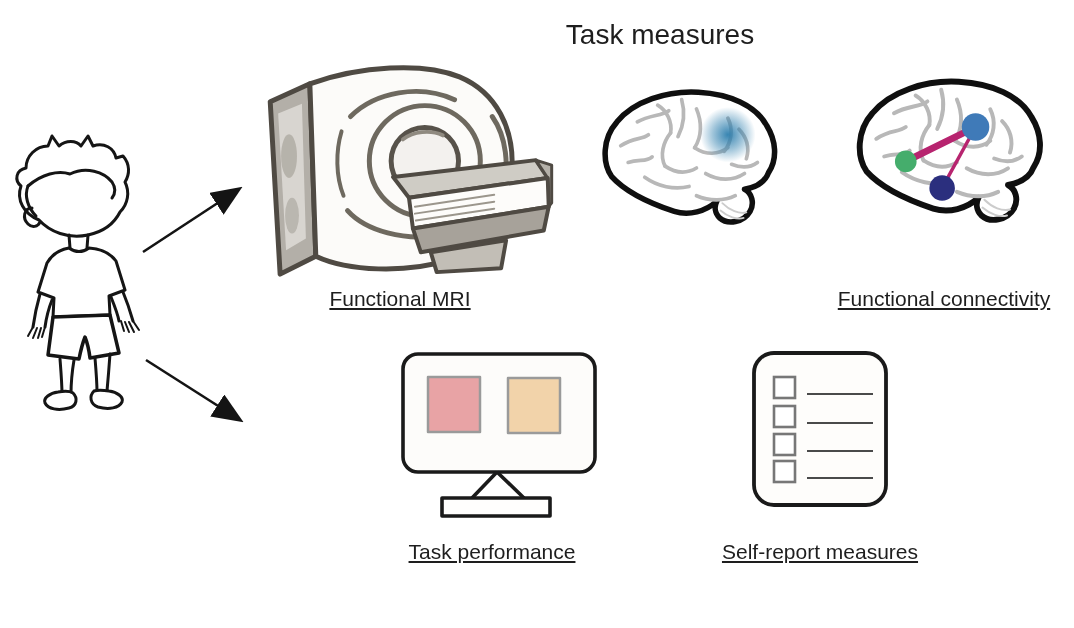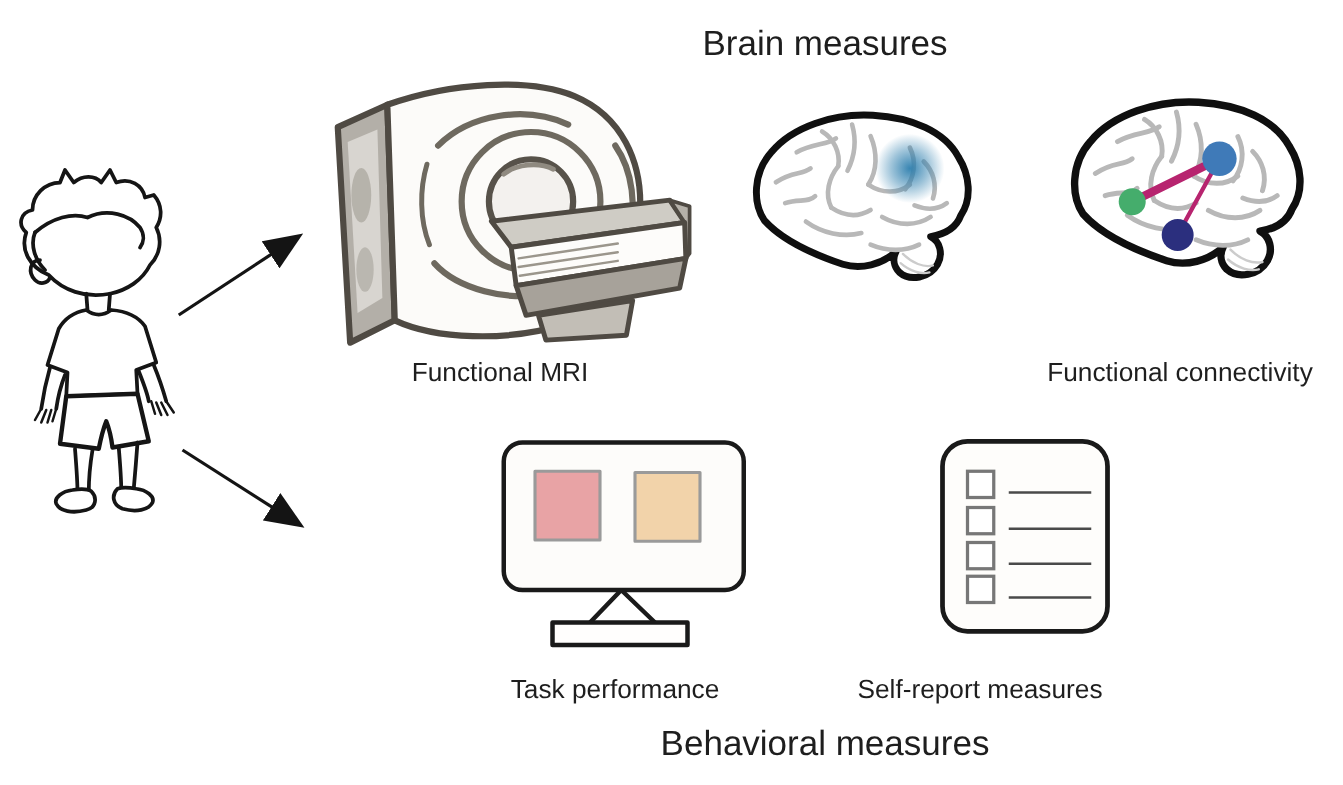--- a/index.html
+++ b/index.html
@@ -2,21 +2,21 @@
 <html><head>
 <meta charset="utf-8">
 <style>
   html,body{margin:0;padding:0;background:#fff;}
   .canvas{
     position:relative;width:1074px;height:628px;background:#ffffff;
     font-family:"Liberation Sans",sans-serif;color:#1f1f1f;overflow:hidden;
   }
   .abs{position:absolute;}
   .title{position:absolute;transform:translateX(-50%);font-size:28px;line-height:1.1;white-space:nowrap;color:#1e1e1e;}
-  .label{position:absolute;transform:translateX(-50%);font-size:21px;line-height:1.1;white-space:nowrap;color:#1e1e1e;}
+  .label{position:absolute;transform:translateX(-50%);font-size:21px;line-height:1.1;white-space:nowrap;color:#1e1e1e;text-decoration:underline;}
   svg{display:block;}
 </style>
 </head>
 <body>
 
 <div class="canvas">
 
   <svg width="0" height="0" class="abs" aria-hidden="true">
     <defs>
       <radialGradient id="boldGrad" cx="50%" cy="50%" r="50%">
@@ -49,23 +49,22 @@
           <path d="M 150,90 C 160,94 170,94 178,88"></path>
         </g>
         <g fill="none" stroke="#cccccc" stroke-width="2" stroke-linecap="round">
           <path d="M 140,132 C 148,140 158,144 166,142"></path>
           <path d="M 138,140 C 146,147 156,150 163,148"></path>
         </g>
       </g>
     </defs>
   </svg>
 
-  <div class="title" style="left:660px;top:20px;">Brain measures</div>
+  <div class="title" style="left:660px;top:20px;">Task measures</div>
 
-  <div class="title" style="left:660px;top:580px;">Behavioral measures</div>
 
   <svg class="abs" style="left:6px;top:130px;" width="152" height="300" viewBox="0 0 152 300">
     <g fill="none" stroke="#151515" stroke-width="3" stroke-linecap="round" stroke-linejoin="round">
       <path fill="#ffffff" d="M 33,90 C 18,84 10,70 15,56 C 8,50 10,40 20,38 C 20,26 30,16 42,16 L 46,6 L 53,16
                C 60,10 70,10 75,16 L 82,6 L 87,16 C 98,12 108,18 110,28 L 117,26 C 124,34 124,44 119,52
                C 124,62 122,74 114,82 C 108,94 96,102 82,105 C 62,109 44,102 33,90 Z"></path>
       <path d="M 22,56 C 36,44 52,40 64,44 C 80,36 98,42 106,52 C 110,58 109,64 106,68"></path>
       <path d="M 22,56 C 18,66 22,78 30,86"></path>
       <path d="M 26,78 C 18,78 16,88 22,94 C 26,98 32,97 34,92"></path>
       <path d="M 63,105 L 64,118 M 82,105 L 81,118"></path>
@@ -148,15 +147,15 @@
       <line x1="57" y1="45" x2="123" y2="45"></line>
       <line x1="57" y1="74" x2="123" y2="74"></line>
       <line x1="57" y1="102" x2="123" y2="102"></line>
       <line x1="57" y1="129" x2="123" y2="129"></line>
     </g>
   </svg>
 
   <div class="label" style="left:400px;top:287px;">Functional MRI</div>
   <div class="label" style="left:944px;top:287px;">Functional connectivity</div>
   <div class="label" style="left:492px;top:540px;text-align:right;">Task performance</div>
-  <div class="label" style="left:784px;top:540px;">Self-report measures</div>
+  <div class="label" style="left:820px;top:540px;">Self-report measures</div>
 
 </div>
 
 </body></html>

